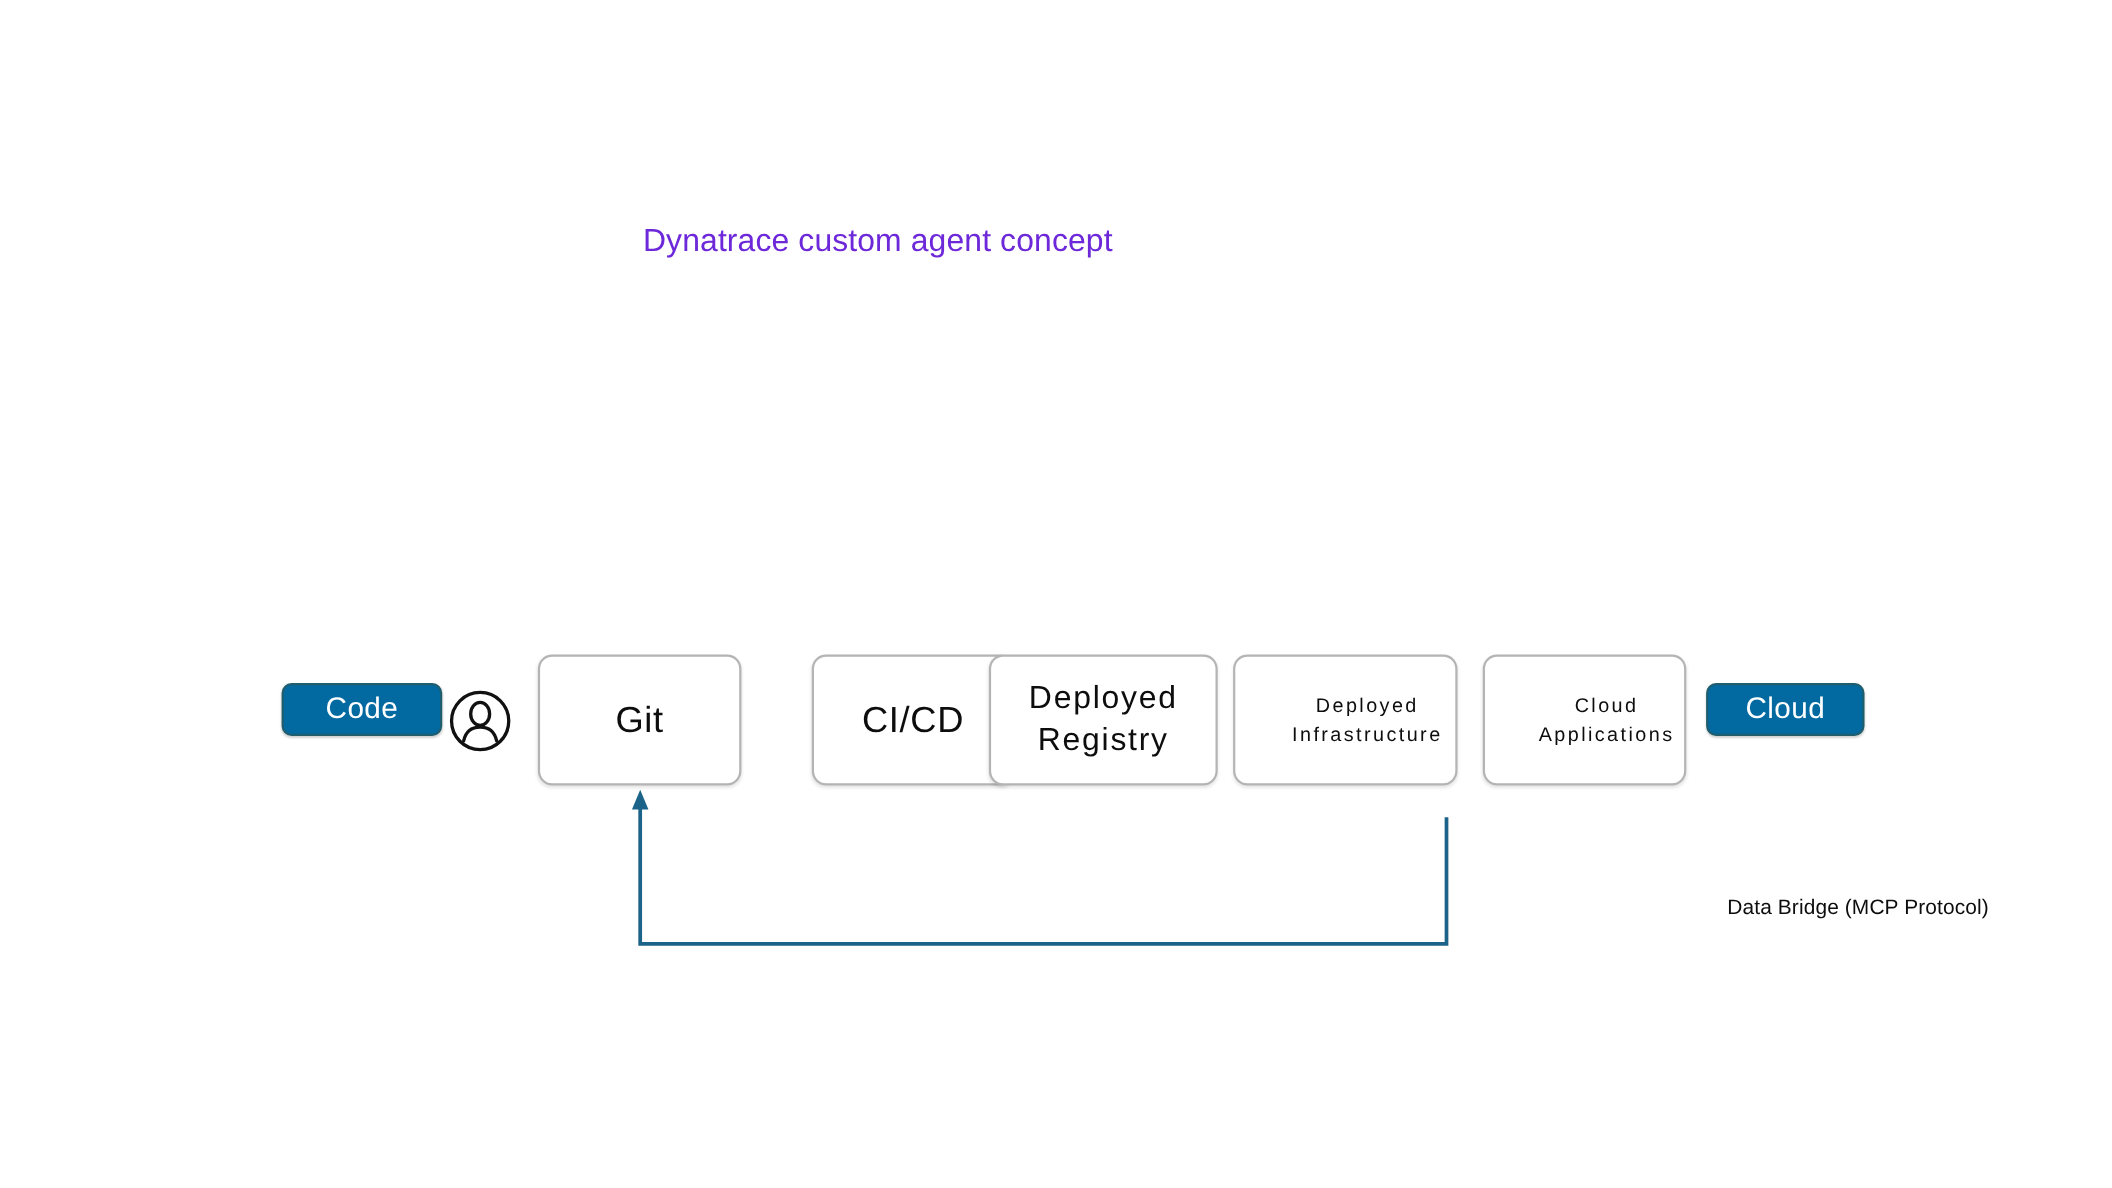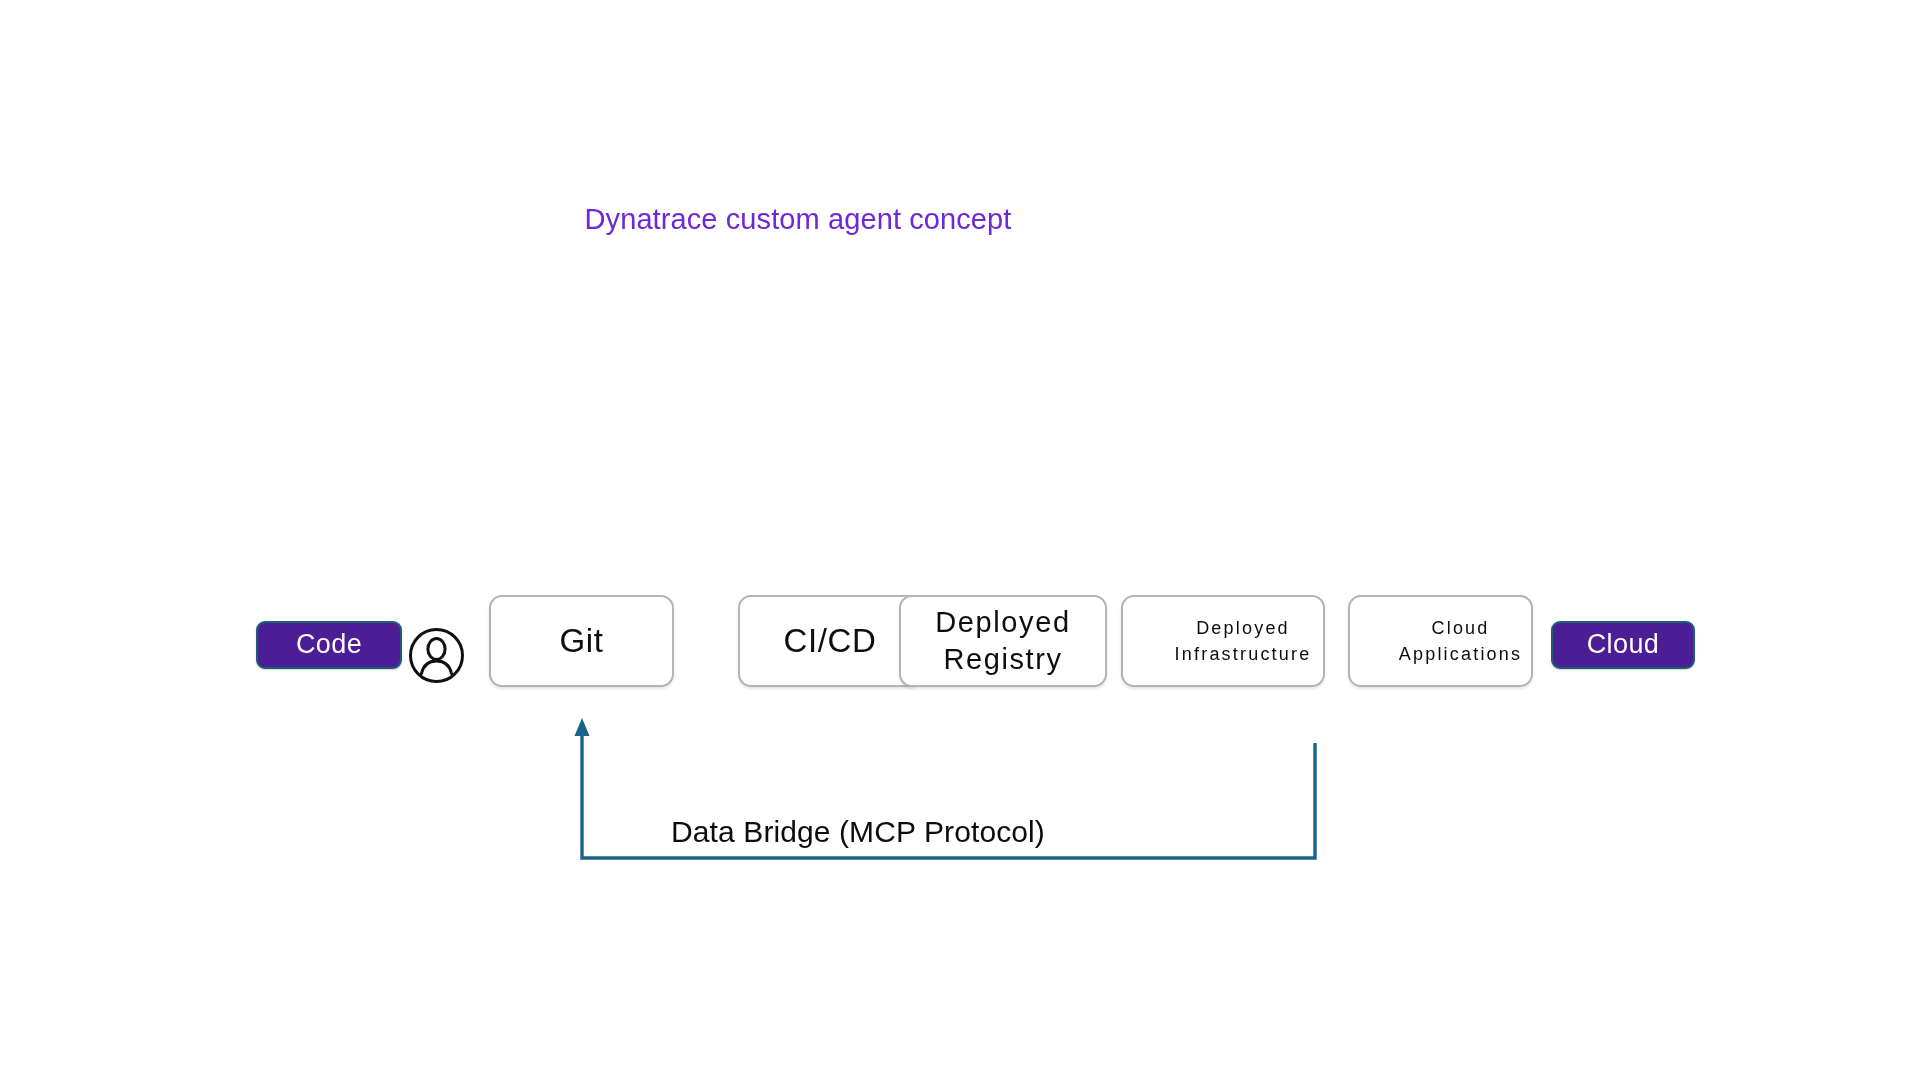--- a/index.html
+++ b/index.html
@@ -41,21 +41,21 @@
     left: 0;
     top: 595px;
     height: 120px;
   }
 
   .badge {
     position: absolute;
     top: 26px;
     height: 48px;
     box-sizing: border-box;
-    background: #4c1d95;
+    background: #0369a1;
     border: 2.5px solid #1f5e6e;
     border-radius: 9px;
     color: #ffffff;
     font-size: 27px;
     line-height: 43px;
     text-align: center;
     letter-spacing: 0.4px;
     box-shadow: 0 1px 2px rgba(0,0,0,0.18);
   }
   #badge-code { left: 256px; width: 146px; }
@@ -65,21 +65,21 @@
     position: absolute;
     left: 408px;
     top: 627px;
     width: 57px;
     height: 57px;
   }
 
   .stage-box {
     position: absolute;
     top: 0;
-    height: 92px;
+    height: 119px;
     box-sizing: border-box;
     background: #ffffff;
     border: 2px solid #b4b4b4;
     border-radius: 13px;
     display: flex;
     align-items: center;
     justify-content: center;
     text-align: center;
     box-shadow: 0 2px 3px rgba(0,0,0,0.10);
     padding: 20px 8px;
@@ -124,22 +124,22 @@
     width: 820px;
     height: 165px;
     overflow: visible;
   }
 
   .bridge-label {
     position: absolute;
     left: 0;
     top: 815px;
     width: 1920px;
-    text-align: center;
-    font-size: 30px;
+    text-align: right;
+    font-size: 19px;
     letter-spacing: 0.1px;
     color: #0d0d0d;
     white-space: nowrap;
   }
   .bridge-label-inner {
     position: relative;
     left: -102px;
     background: #ffffff;
     padding: 0 10px;
   }

